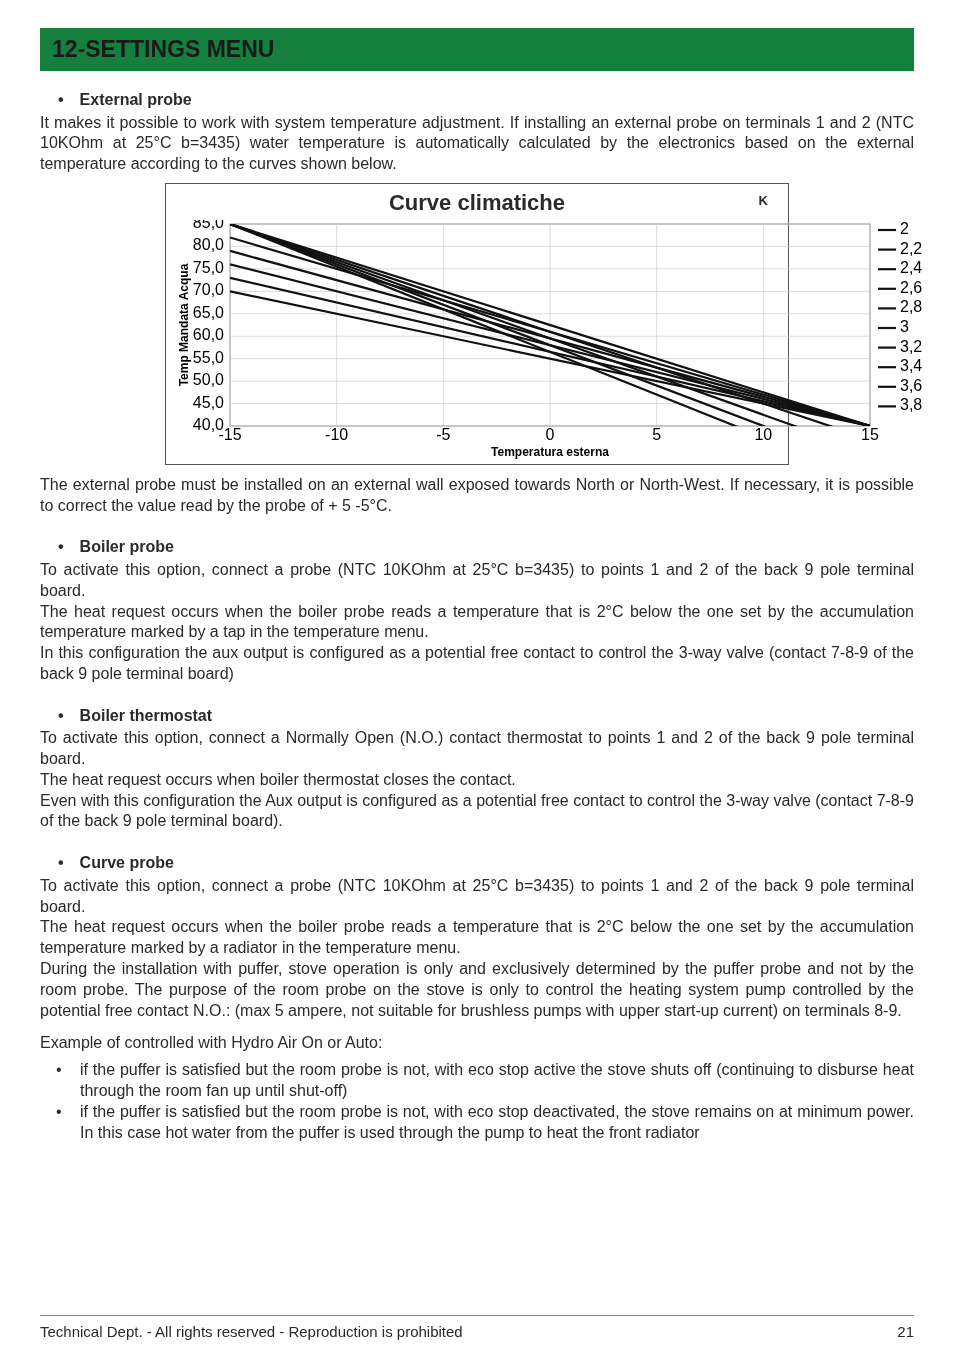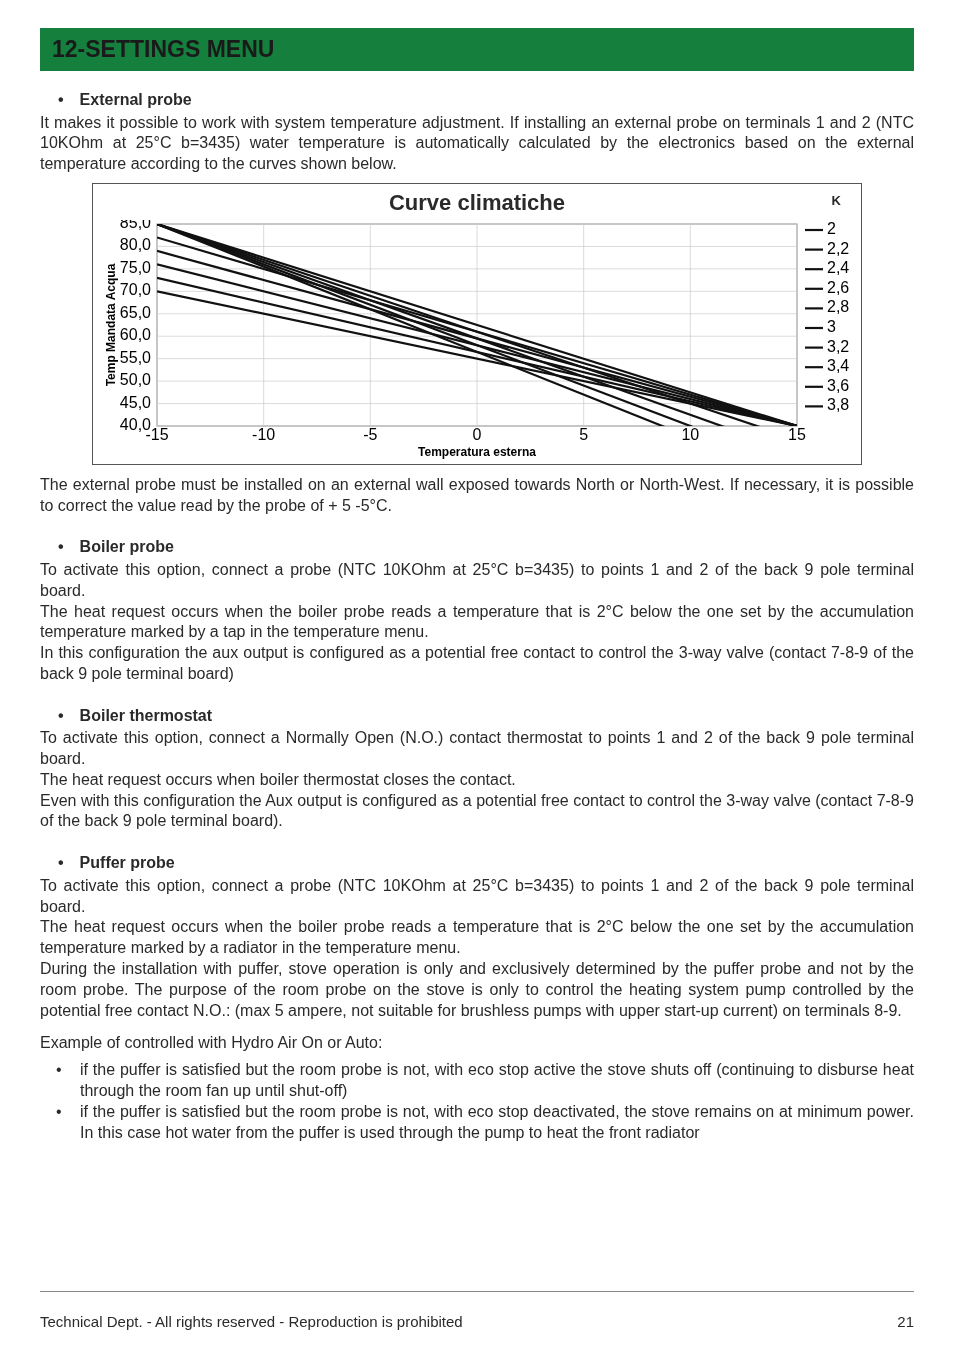--- a/index.html
+++ b/index.html
@@ -41,21 +41,21 @@
       margin-right: -6px;
     }
     .body-text {
       font-size: 16px;
       text-align: justify;
       font-stretch: condensed;
       line-height: 1.3;
     }
     .chart-wrap {
       margin: 8px auto 10px auto;
-      width: 770px;
+      width: 624px;
       border: 1px solid #555;
       padding: 4px 4px 4px 4px;
     }
     .chart-title {
       text-align: center;
       font-size: 22px;
       font-weight: 700;
       margin-bottom: 2px;
       position: relative;
     }
@@ -65,25 +65,25 @@
       top: 4px;
       font-size: 13px;
       font-weight: 700;
     }
     ul.ops { list-style: none; padding: 0; margin-top: 6px; }
     ul.ops li { padding-left: 40px; position: relative; text-align: justify; font-stretch: condensed; line-height: 1.3; }
     ul.ops li::before { content: "•"; position: absolute; left: 16px; top: 0; }
     .spacer { height: 12px; }
     .footer {
       position: absolute;
-      bottom: 22px;
+      bottom: 12px;
       left: 40px;
       right: 40px;
       border-top: 1px solid #888;
-      padding-top: 20px;
+      padding-top: 6px;
       font-size: 15px;
       display: flex;
       justify-content: space-between;
       font-stretch: condensed;
     }
     svg { display: block; }
     .xlabel { font-family: Arial, sans-serif; font-size: 12px; font-weight: 700; }
     .ylabel { font-family: Arial, sans-serif; font-size: 12px; font-weight: 700; }
   </style>
 </head>
@@ -185,21 +185,21 @@
 <p class="body-text">The heat request occurs when the boiler probe reads a temperature that is 2°C below the one set by the accumulation temperature marked by a tap in the temperature menu.</p>
 <p class="body-text">In this configuration the aux output is configured as a potential free contact to control the 3-way valve (contact 7-8-9 of the back 9 pole terminal board)</p>
 
 <div class="spacer"></div>
 <p class="section-head">Boiler thermostat</p>
 <p class="body-text">To activate this option, connect a Normally Open (N.O.) contact thermostat to points 1 and 2 of the back 9 pole terminal board.</p>
 <p class="body-text">The heat request occurs when boiler thermostat closes the contact.</p>
 <p class="body-text">Even with this configuration the Aux output is configured as a potential free contact to control the 3-way valve (contact 7-8-9 of the back 9 pole terminal board).</p>
 
 <div class="spacer"></div>
-<p class="section-head">Puffer probe</p>
+<p class="section-head">Curve probe</p>
 <p class="body-text">To activate this option, connect a probe (NTC 10KOhm at 25°C b=3435) to points 1 and 2 of the back 9 pole terminal board.</p>
 <p class="body-text">The heat request occurs when the boiler probe reads a temperature that is 2°C below the one set by the accumulation temperature marked by a radiator in the temperature menu.</p>
 <p class="body-text">During the installation with puffer, stove operation is only and exclusively determined by the puffer probe and not by the room probe. The purpose of the room probe on the stove is only to control the heating system pump controlled by the potential free contact N.O.: (max 5 ampere, not suitable for brushless pumps with upper start-up current) on terminals 8-9.</p>
 
 <div class="spacer"></div>
 <p class="body-text">Example of controlled with Hydro Air On or Auto:</p>
 <ul class="ops">
   <li>if the puffer is satisfied but the room probe is not, with eco stop active the stove shuts off (continuing to disburse heat through the room fan up until shut-off)</li>
   <li>if the puffer is satisfied but the room probe is not, with eco stop deactivated, the stove remains on at minimum power. In this case hot water from the puffer is used through the pump to heat the front radiator</li>
 </ul>

